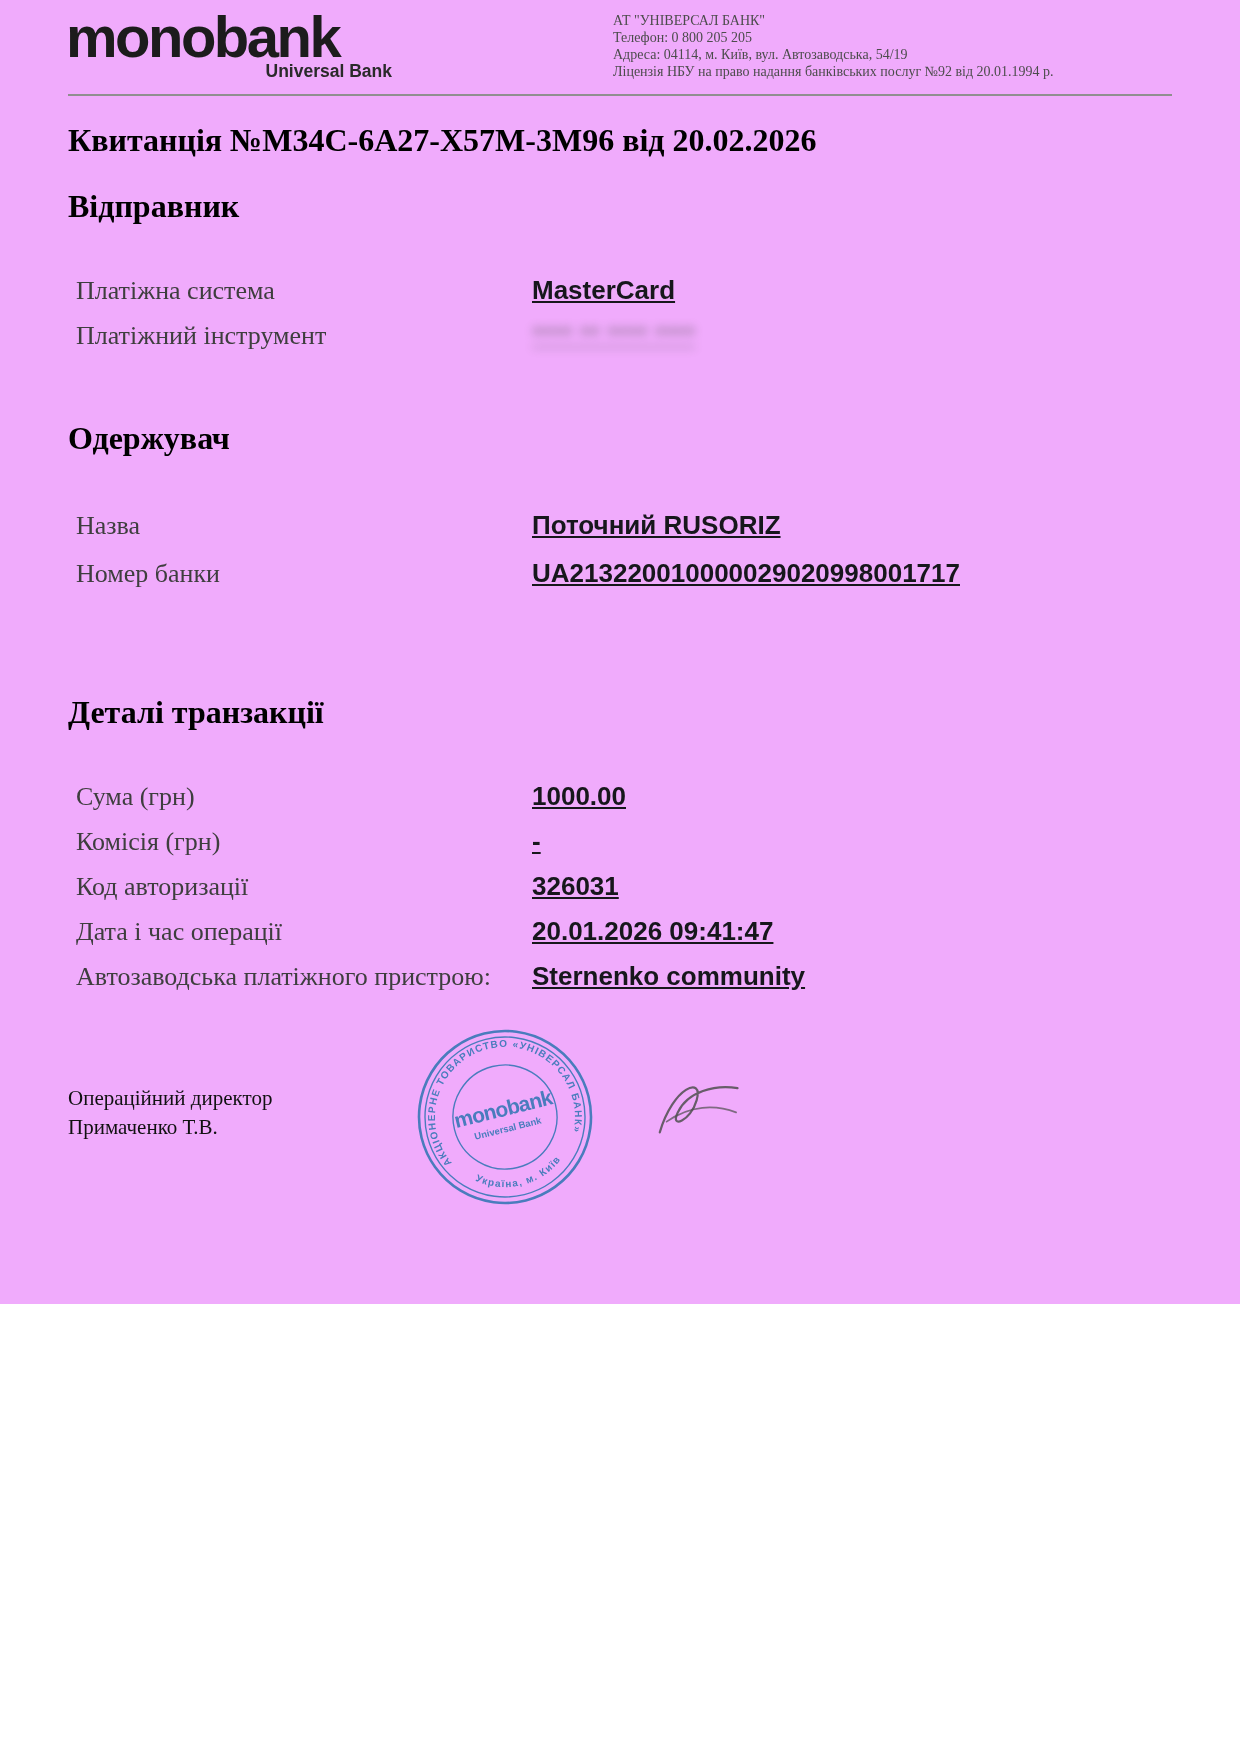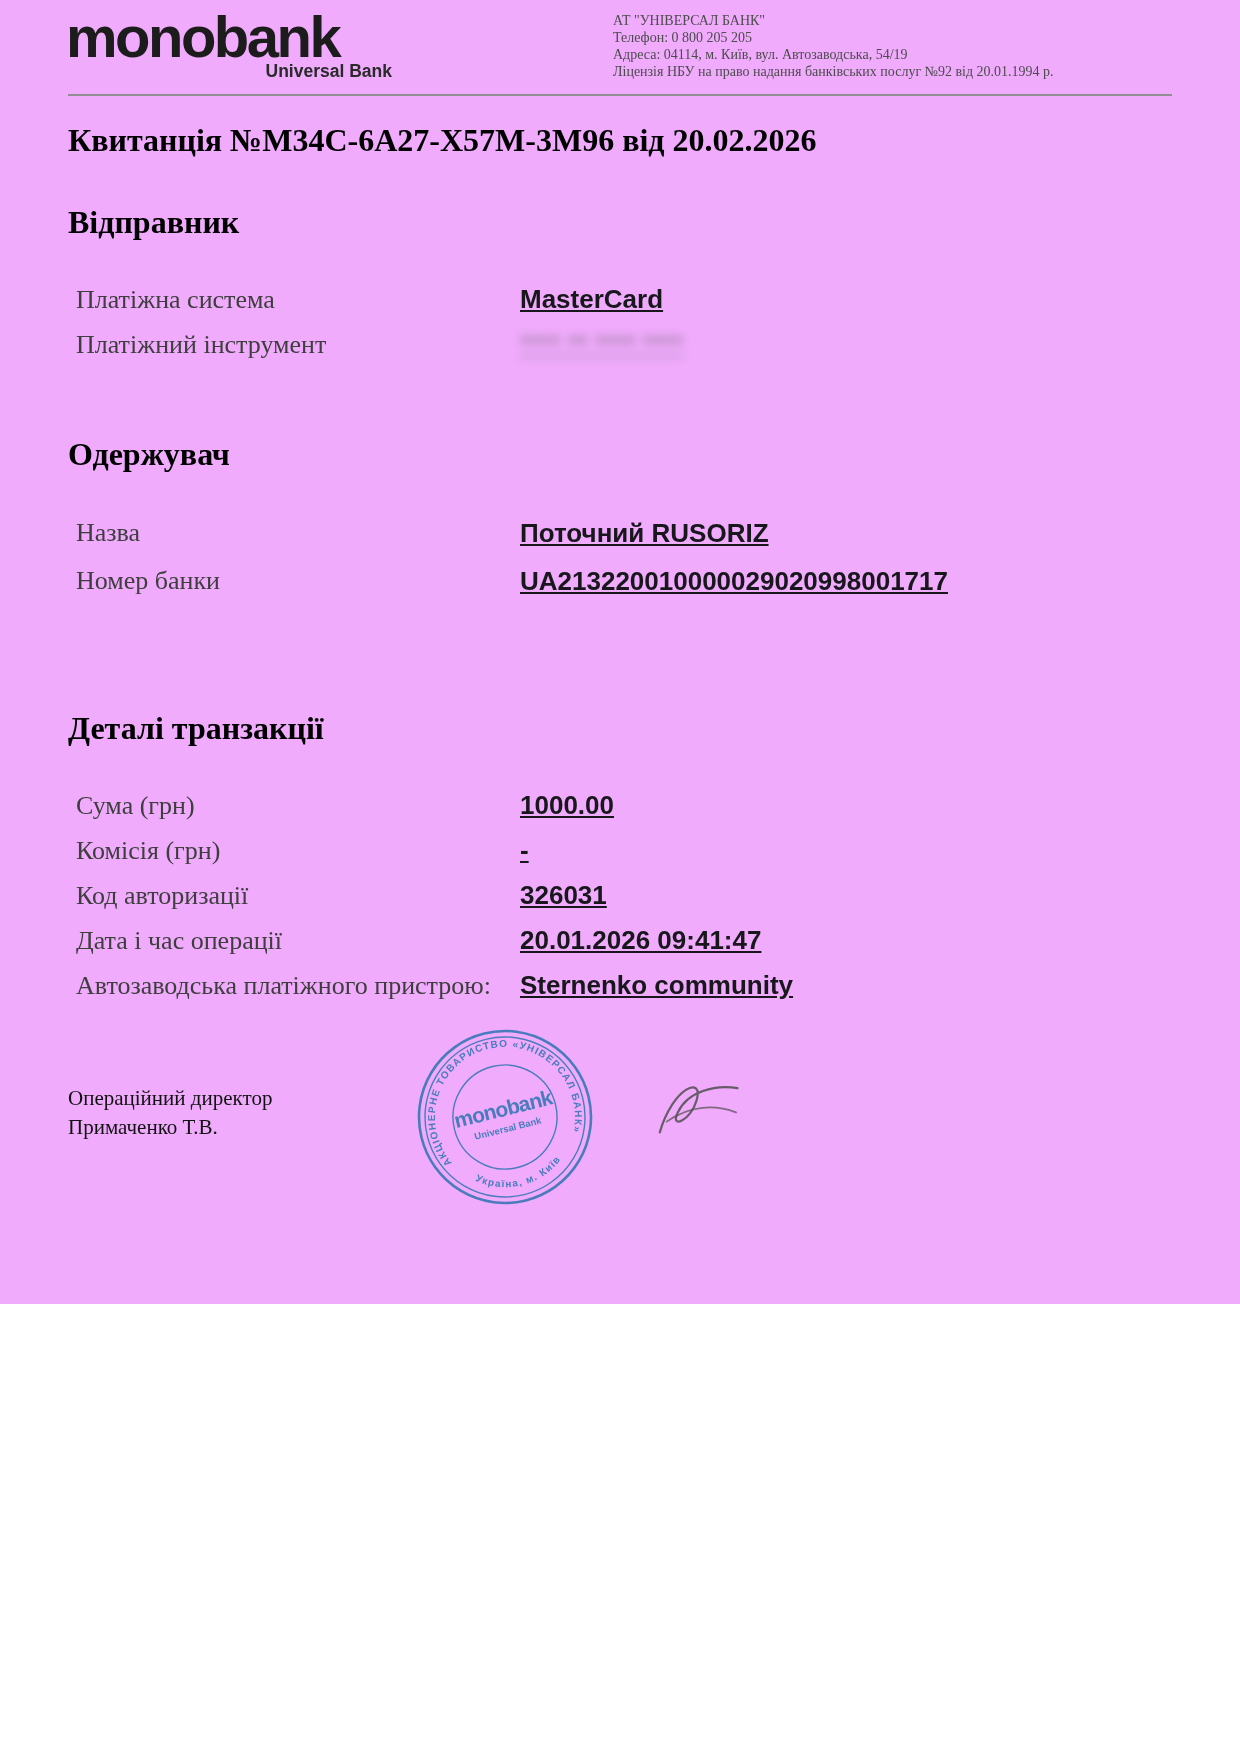--- a/index.html
+++ b/index.html
@@ -18,24 +18,24 @@
     font-size:17.5px;font-weight:700;color:#2a2a2a;text-align:right;margin-top:-7px;letter-spacing:0;
   }
   .bank-info{
     position:absolute;left:613px;top:12px;width:560px;
     font-size:14px;line-height:17px;color:#4c4c4c;
   }
   .bank-info div{white-space:nowrap;}
   .header-divider{position:absolute;left:68px;top:94px;width:1104px;height:2px;background:#8f8f8f;}
   
   .doc-title{position:absolute;left:68px;top:122px;font-size:32px;font-weight:700;color:#000;}
-  .section{position:absolute;left:68px;width:1104px;margin-top:16px;}
+  .section{position:absolute;left:68px;width:1104px;}
   .section-heading{font-size:32px;font-weight:700;color:#000;margin:0 0 0 0;}
   .rows{margin-top:36px;padding-left:8px;}
-  .row{display:flex;align-items:center;}
+  .row{display:flex;align-items:flex-end;gap:12px;}
   .row .label{width:444px;font-size:26px;color:#3e3e3e;flex:0 0 auto;}
   .row .value{
     flex:1;font-family:"Liberation Sans","DejaVu Sans",sans-serif;
     font-size:26px;font-weight:700;color:#17171c;letter-spacing:0;text-decoration:underline;
   }
   .rows.gap45 .row{min-height:45px;}
   .rows.gap48 .row{min-height:48px;}
   .value.redacted{filter:blur(5px);opacity:.45;color:#555;font-weight:600;}
   
   .signatory{position:absolute;left:68px;top:1084px;font-size:21px;line-height:29px;color:#111;}

